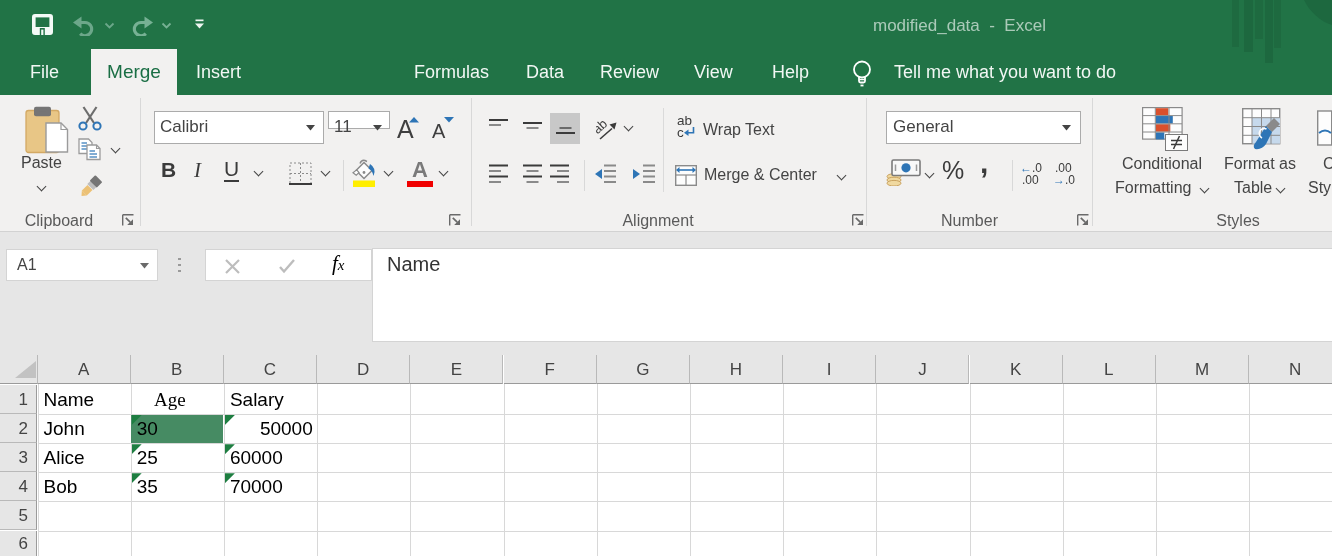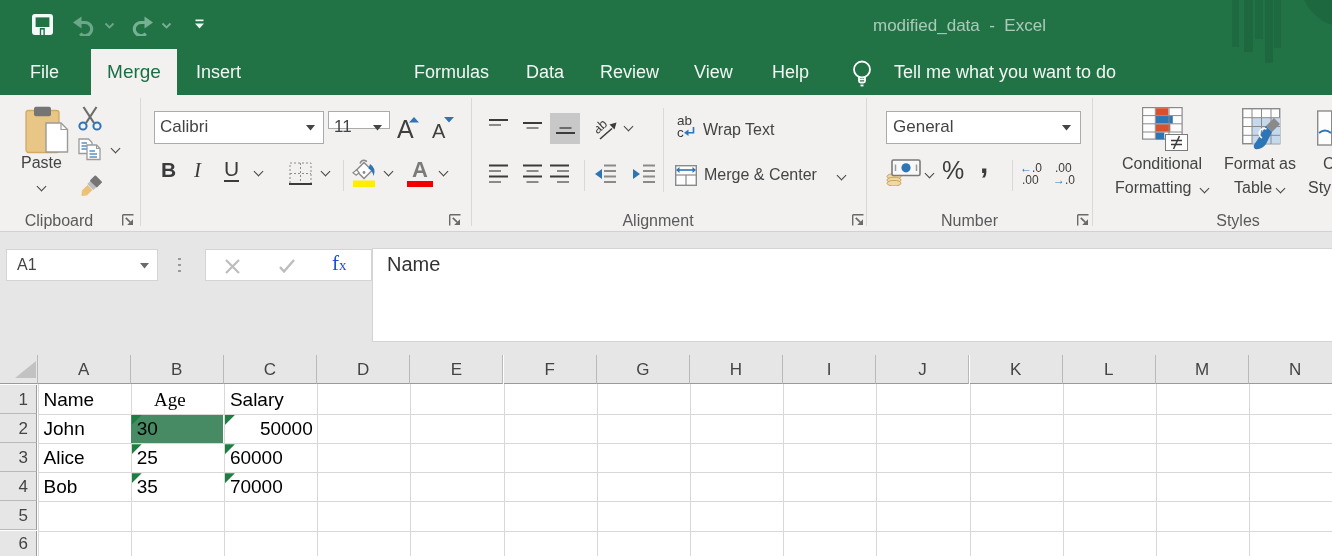--- a/index.html
+++ b/index.html
@@ -348,21 +348,21 @@
         </svg>
       </div>
     <div class="abs" style="left:178px;top:24px;width:3px;height:18px;background-image:radial-gradient(circle,#9a9a9a 1.2px,transparent 1.3px);background-size:3px 6px;"></div>
     <div class="fbox" style="left:205px;top:17px;width:167px;height:32px;">
       <svg class="abs" style="left:18px;top:8px;" width="17" height="17" viewBox="0 0 17 17">
         <path d="M2 2 L15 15 M15 2 L2 15" stroke="#bdbdbd" stroke-width="2.2"></path>
       </svg>
       <svg class="abs" style="left:72px;top:8px;" width="18" height="16" viewBox="0 0 18 16">
         <path d="M2 9 L6 13.5 L16 2" fill="none" stroke="#bdbdbd" stroke-width="2.4"></path>
       </svg>
-      <span style="position:absolute;left:126px;top:1px;font-size:21px;font-family:'Liberation Serif',serif;color:#1d4ed8;">f<span style="font-size:15px;">x</span></span>
+      <span style="position:absolute;left:126px;top:1px;font-size:21px;font-style:italic;font-family:'Liberation Serif',serif;color:#000000;">f<span style="font-size:15px;">x</span></span>
     </div>
     <div class="fbox" style="left:372px;top:16px;width:962px;height:94px;">
         <span style="position:absolute;left:14px;top:4px;font-size:20px;color:#333;">Name</span>
       </div>
   </div>
   <div id="grid">
 <div class="colhdr" style="left:37.5px;width:93.2px;">A</div>
 <div class="colhdr" style="left:130.7px;width:93.2px;">B</div>
 <div class="colhdr" style="left:223.9px;width:93.2px;">C</div>
 <div class="colhdr" style="left:317.1px;width:93.2px;">D</div>

